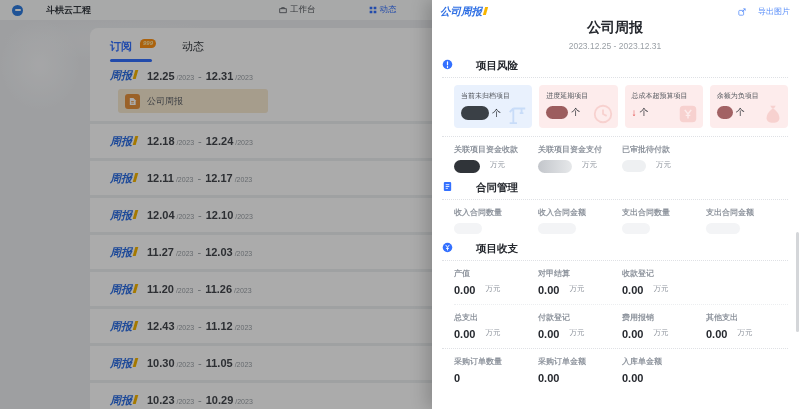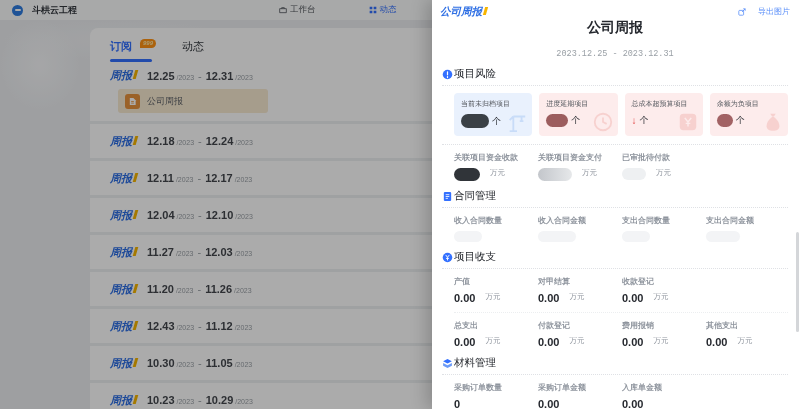--- a/index.html
+++ b/index.html
@@ -1,21 +1,21 @@
 <!DOCTYPE html>
 <html><head>
 <meta charset="utf-8">
 <style>
   * { margin:0; padding:0; box-sizing:border-box; }
   html,body { width:800px; height:409px; overflow:hidden; }
   body { font-family:"Liberation Sans","DejaVu Sans",sans-serif; position:relative; background:#e9ebee; }
 
   
   .topbar { position:absolute; top:0; left:0; width:100%; height:20px; background:#fbfcfd; display:flex; align-items:center; z-index:1; }
-  .brand { display:flex; align-items:center; gap:9px; padding-left:12px; font-size:9px; font-weight:bold; color:#33383e; cursor:pointer; }
+  .brand { display:flex; align-items:center; gap:23px; padding-left:12px; font-size:9px; font-weight:bold; color:#33383e; cursor:pointer; }
   .brand-logo { width:11px; height:11px; border-radius:50%; background:#2f7de0; position:relative; flex:0 0 auto; }
   .brand-logo::after { content:""; position:absolute; left:2.5px; top:4.5px; width:6px; height:2px; background:#fff; border-radius:1px; }
   .nav { position:absolute; left:256px; top:0; height:20px; display:flex; gap:30px; align-items:center; }
   .nav-item { display:flex; align-items:center; gap:3px; font-size:8.5px; color:#4e5358; cursor:pointer;padding-left:23px; }
   .nav-item.active { color:#3370ff; }
   .nav-ic { width:8px; height:8px; display:inline-block; }
   .nav-badge { background:#ff9214; color:#fff; font-size:6px; line-height:8px; height:8px; padding:0 3px; border-radius:4px 4px 4px 1px; }
 
   .backdrop { position:absolute; top:20px; left:0; right:0; bottom:0; background:#eceef1;
     background-image:radial-gradient(closest-side at 40px 45px, #f7f8fa 0%, rgba(247,248,250,0) 100%),
@@ -43,24 +43,24 @@
 
   .overlay { position:absolute; inset:0; background:rgba(0,0,0,0.33); z-index:5; }
 
   
   .drawer { position:absolute; top:0; left:432px; right:0; bottom:0; background:#fff; z-index:10;
             box-shadow:-5px 0 16px rgba(0,0,0,0.2); padding:6px 12px 0 10px; overflow:hidden; }
   .drawer-brand { position:absolute; left:8px; top:5px; font-style:italic; font-weight:900; font-size:10.5px; color:#2e6fe4; padding-right:5px; }
   .drawer-brand::after { content:""; position:absolute; right:0; top:2px; width:3px; height:8px; background:#f7b500; transform:skewX(-16deg); }
   .export-link { position:absolute; right:10px; top:6px; display:flex; align-items:center; gap:12px; font-size:8px; color:#5b8ff9; cursor:pointer; }
   .drawer-title { text-align:center; font-size:14px; font-weight:bold; color:#25282e; margin-top:13px; }
-  .drawer-date { text-align:center; font-size:8.5px; color:#9aa0a6; margin-top:12px;font-family:Liberation Mono, monospace; }
+  .drawer-date { text-align:center; font-size:8.5px; color:#9aa0a6; margin-top:4px; }
 
   .section { margin-top:8px; }
-  .section-head { display:flex; align-items:center; gap:1px; font-size:10.5px; font-weight:normal; color:#25282e; }
+  .section-head { display:flex; align-items:flex-start; gap:23px; font-size:10.5px; font-weight:bold; color:#25282e; }
   .sec-ic { width:11px; height:11px; color:#3370ff; flex:0 0 auto; }
   .dotted { border-bottom:1px dotted #dfe1e5; margin-top:4px; }
 
   .risk-cards { display:flex; gap:7px; margin:7px 0 0 12px; }
   .risk-card { width:79px; height:43px; border-radius:4px; position:relative; padding:6px 0 0 7px; overflow:hidden; }
   .risk-card.blue { background:#e9f1fd; }
   .risk-card.red { background:#fdecec; }
   .risk-label { font-size:7px; color:#53575d; white-space:nowrap; }
   .risk-value { margin-top:5px; display:flex; align-items:center; gap:3px; font-size:9px; color:#25282e; }
   .watermark { position:absolute; right:4px; bottom:3px; width:22px; height:22px; opacity:0.55; }
@@ -430,27 +430,20 @@
         <div class="stat-label">其他支出</div>
         <div class="stat-value">
             <span>0.00</span>
             <span class="stat-unit">万元</span>
           </div>
       </div>
     </div>
   </div>
 
   <div class="section">
-    <div class="section-head">
-      <svg class="sec-ic" viewBox="0 0 12 12">
-          <path d="M6 1 10.8 3.5 6 6 1.2 3.5z" fill="#3370ff"></path>
-          <path d="M1.2 5.5 6 8l4.8-2.5V8.5L6 11 1.2 8.5z" fill="#6c9bf7"></path>
-        </svg>
-      <span>材料管理</span>
-    </div>
     <div class="dotted"></div>
     <div class="stat-grid">
       <div class="stat">
         <div class="stat-label">采购订单数量</div>
         <div class="stat-value">
             <span>0</span>
           </div>
       </div>
       <div class="stat">
         <div class="stat-label">采购订单金额</div>

